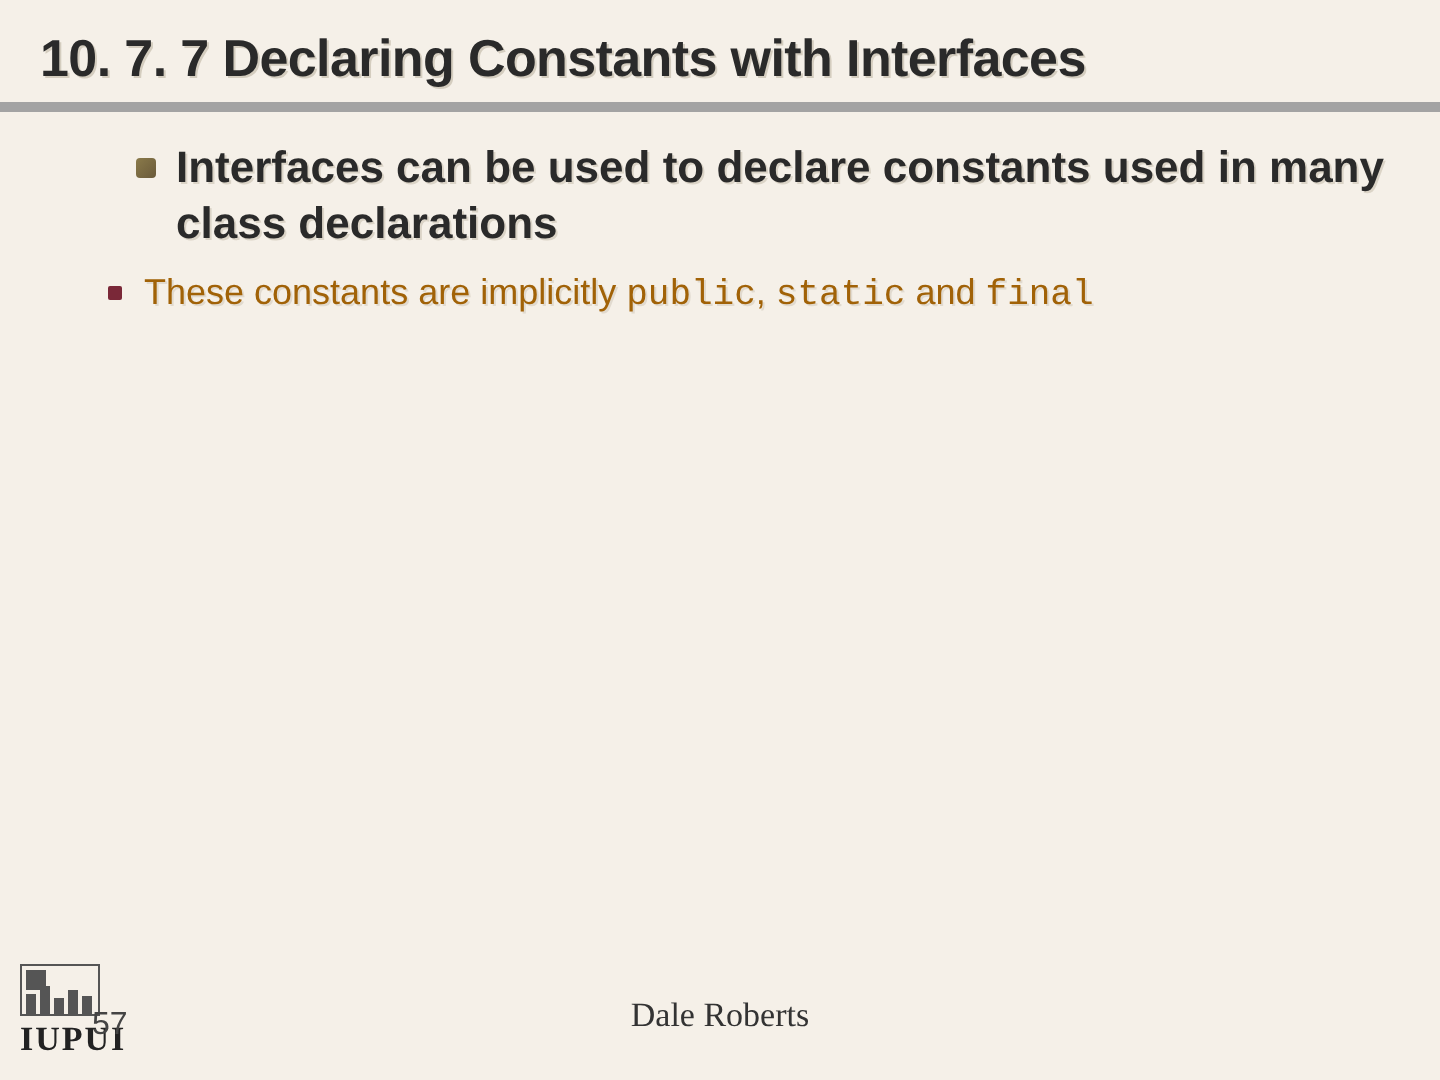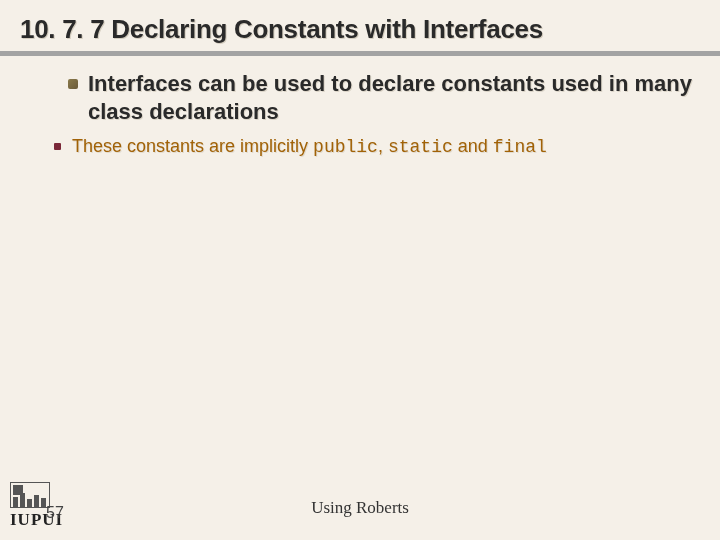--- a/index.html
+++ b/index.html
@@ -168,16 +168,16 @@
   </div>
 
   <div class="footer">
     <div class="logo">
       <div class="logo-top">
         <div class="logo-buildings"></div>
       </div>
       <div class="logo-text">IUPUI</div>
     </div>
     <div class="slide-number">57</div>
-    <div class="author">Using Roberts</div>
+    <div class="author">Dale Roberts</div>
   </div>
 
 </div>
 
 </body></html>

